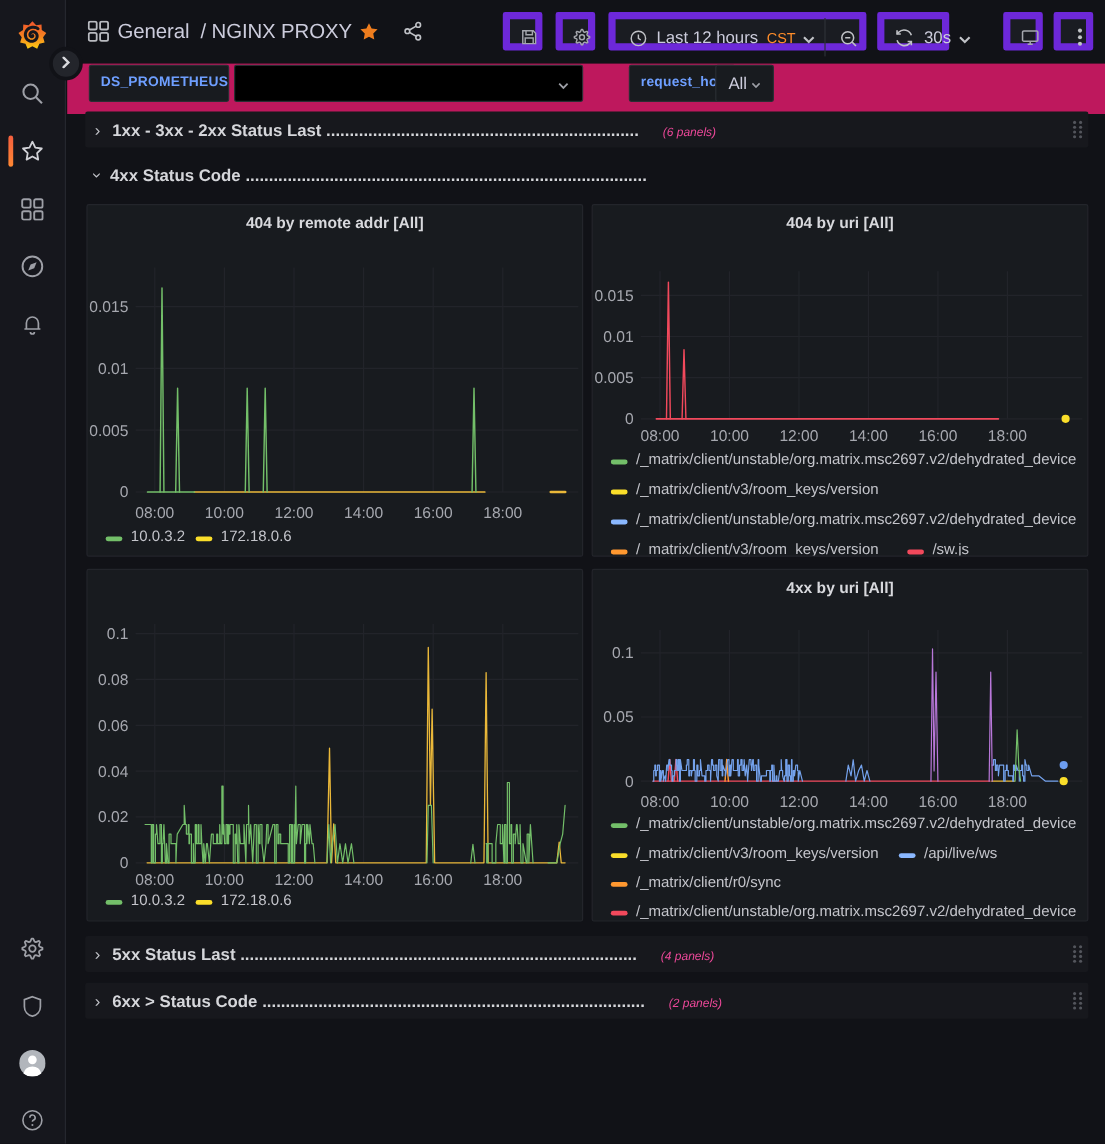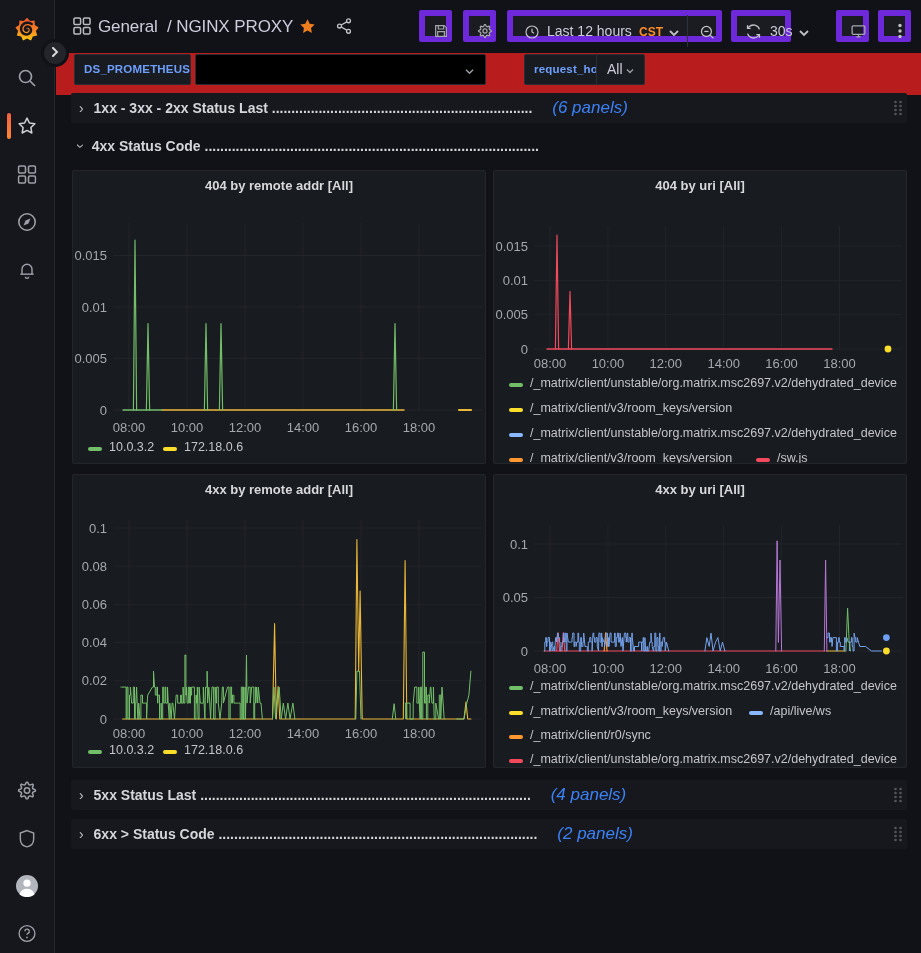--- a/index.html
+++ b/index.html
@@ -6,27 +6,27 @@
   font-family:"Liberation Sans",sans-serif;}
 .abs{position:absolute;}
 #sidebar{position:absolute;left:0;top:0;width:55px;height:953px;background:#16171d;border-right:1px solid #25272e;}
 .sic{position:absolute;left:50%;transform:translateX(-50%);color:#9d9fa6;}
 #expandbtn{position:absolute;left:41px;top:39px;width:28px;height:28px;border-radius:50%;
   background:#23252b;border:3px solid #111217;z-index:10;color:#d8d9dd;text-align:center;}
 #navbar{position:absolute;left:56px;top:0;width:865px;height:53px;background:#111217;}
 .navtxt{color:#ccccdc;font-size:17px;letter-spacing:-0.1px;}
 .btn{position:absolute;top:10px;height:32px;background:#1a1c22;border:6px solid #6d28d9;
   border-radius:2px;color:#a5a7ae;}
-#submenu{position:absolute;left:56px;top:53px;width:865px;height:42px;background:#b91c1c;}
+#submenu{position:absolute;left:56px;top:53px;width:865px;height:42px;background:#be185d;}
 .vlabel{position:absolute;top:1px;height:31px;line-height:29px;padding:0 9px;
   background:#181b1f;border:1px solid #2a2d33;color:#6e9fff;font-weight:bold;font-size:11.5px;letter-spacing:0.2px;border-radius:2px;}
 .row-c{position:absolute;left:71px;width:836px;height:30px;background:#17181d;border-radius:2px;
   color:#d5d6da;font-weight:bold;font-size:14px;line-height:30px;white-space:nowrap;overflow:hidden;}
 .rowtitle{color:#d5d6da;font-weight:bold;font-size:14px;white-space:nowrap;}
-.pcount{font-style:italic;font-weight:normal;color:#3b82f6;font-size:17px;margin-top:48px;}
+.pcount{font-style:italic;font-weight:normal;color:#ec4899;font-size:10px;margin-top:48px;}
 .chev{color:#c0c1c7;font-weight:normal;}
 .panel{position:absolute;width:414px;height:294px;background:#181b1f;border:1px solid #23252b;
   border-radius:2px;overflow:hidden;}
 .ptitle{position:absolute;top:7px;left:0;width:100%;text-align:center;color:#d8d9dd;
   font-weight:bold;font-size:13px;}
 .ax{fill:#a6a8af;font-size:13px;font-family:"Liberation Sans",sans-serif;}
 .ldash{position:absolute;width:14px;height:4px;border-radius:2px;}
 .ltext{position:absolute;color:#c4c5cb;font-size:12.5px;white-space:nowrap;overflow:hidden;}
 </style></head>
 <body>
@@ -111,21 +111,21 @@
     <div class="btn" style="left:407px;width:33px"><svg style="margin:7px 0 0 8px" width="16" height="16" viewBox="0 0 24 24" fill="none" stroke="#a5a7ae" stroke-width="1.8">
 <circle cx="12" cy="12" r="3.1"></circle>
         <path d="M18.69,9.95 L21.57,11.26 L21.57,12.74 L18.69,14.05 L18.18,15.29 L19.29,18.25 L18.25,19.29 L15.29,18.18 L14.05,18.69 L12.74,21.57 L11.26,21.57 L9.95,18.69 L8.71,18.18 L5.75,19.29 L4.71,18.25 L5.82,15.29 L5.31,14.05 L2.43,12.74 L2.43,11.26 L5.31,9.95 L5.82,8.71 L4.71,5.75 L5.75,4.71 L8.71,5.82 L9.95,5.31 L11.26,2.43 L12.74,2.43 L14.05,5.31 L15.29,5.82 L18.25,4.71 L19.29,5.75 L18.18,8.71Z" stroke-linejoin="round"></path>
       </svg></div>
     <div class="btn" style="left:451px;width:215px">
 <svg style="position:absolute;left:11px;top:8px" width="16" height="16" viewBox="0 0 24 24" fill="none" stroke="#c0c2c7" stroke-width="1.8">
 <circle cx="12" cy="12" r="9"></circle>
         <path d="M12 7v5l3 2"></path>
       </svg>
 <span style="position:absolute;left:34px;top:7px;font-size:14px;color:#ccccdc">Last 12 hours</span>
-<span style="position:absolute;left:126px;top:9px;font-size:12px;font-weight:bold;color:#ff8d2a">CST</span>
+<span style="position:absolute;left:126px;top:9px;font-size:12px;font-weight:normal;color:#ff8d2a">CST</span>
 <svg style="position:absolute;left:155px;top:13px" width="12" height="8" viewBox="0 0 12 8" fill="none" stroke="#c0c2c7" stroke-width="1.8">
         <path d="M2 2l4 4 4-4"></path>
       </svg>
 <div style="position:absolute;left:174px;top:-1px;width:1px;height:32px;background:#2e3138"></div>
 <svg style="position:absolute;left:186px;top:8px" width="17" height="17" viewBox="0 0 24 24" fill="none" stroke="#c0c2c7" stroke-width="1.8">
 <circle cx="10.5" cy="10.5" r="7"></circle>
         <path d="M15.7 15.7l4.5 4.5"></path>
         <path d="M7.5 10.5h6"></path>
       </svg>
 </div>
@@ -247,21 +247,20 @@
     <span class="ldash" style="left:15px;top:237px;background:#fade2a"></span>
     <span class="ltext" style="left:36px;top:230px;">/_matrix/client/v3/room_keys/version</span>
     <span class="ldash" style="left:15px;top:262px;background:#8ab8ff"></span>
     <span class="ltext" style="left:36px;top:255px;">/_matrix/client/unstable/org.matrix.msc2697.v2/dehydrated_device</span>
     <span class="ldash" style="left:15px;top:287px;background:#ff9830"></span>
     <span class="ltext" style="left:36px;top:280px;">/_matrix/client/v3/room_keys/version</span>
     <span class="ldash" style="left:262px;top:287px;background:#f2495c"></span>
     <span class="ltext" style="left:283px;top:280px;">/sw.js</span>
   </div>
 <div class="panel" style="left:72px;top:474px">
-    <div class="ptitle">4xx by remote addr [All]</div>
     <svg class="abs" style="left:0;top:0" width="414" height="294" viewBox="0 0 414 294">
       <line x1="40" y1="244.0" x2="409" y2="244.0" stroke="#22242a" stroke-width="1"></line>
       <line x1="40" y1="205.8" x2="409" y2="205.8" stroke="#22242a" stroke-width="1"></line>
       <line x1="40" y1="167.6" x2="409" y2="167.6" stroke="#22242a" stroke-width="1"></line>
       <line x1="40" y1="129.4" x2="409" y2="129.4" stroke="#22242a" stroke-width="1"></line>
       <line x1="40" y1="91.2" x2="409" y2="91.2" stroke="#22242a" stroke-width="1"></line>
       <line x1="40" y1="53.0" x2="409" y2="53.0" stroke="#22242a" stroke-width="1"></line>
       <line x1="56.0" y1="45" x2="56.0" y2="244.0" stroke="#22242a" stroke-width="1"></line>
       <line x1="114.0" y1="45" x2="114.0" y2="244.0" stroke="#22242a" stroke-width="1"></line>
       <line x1="172.0" y1="45" x2="172.0" y2="244.0" stroke="#22242a" stroke-width="1"></line>

